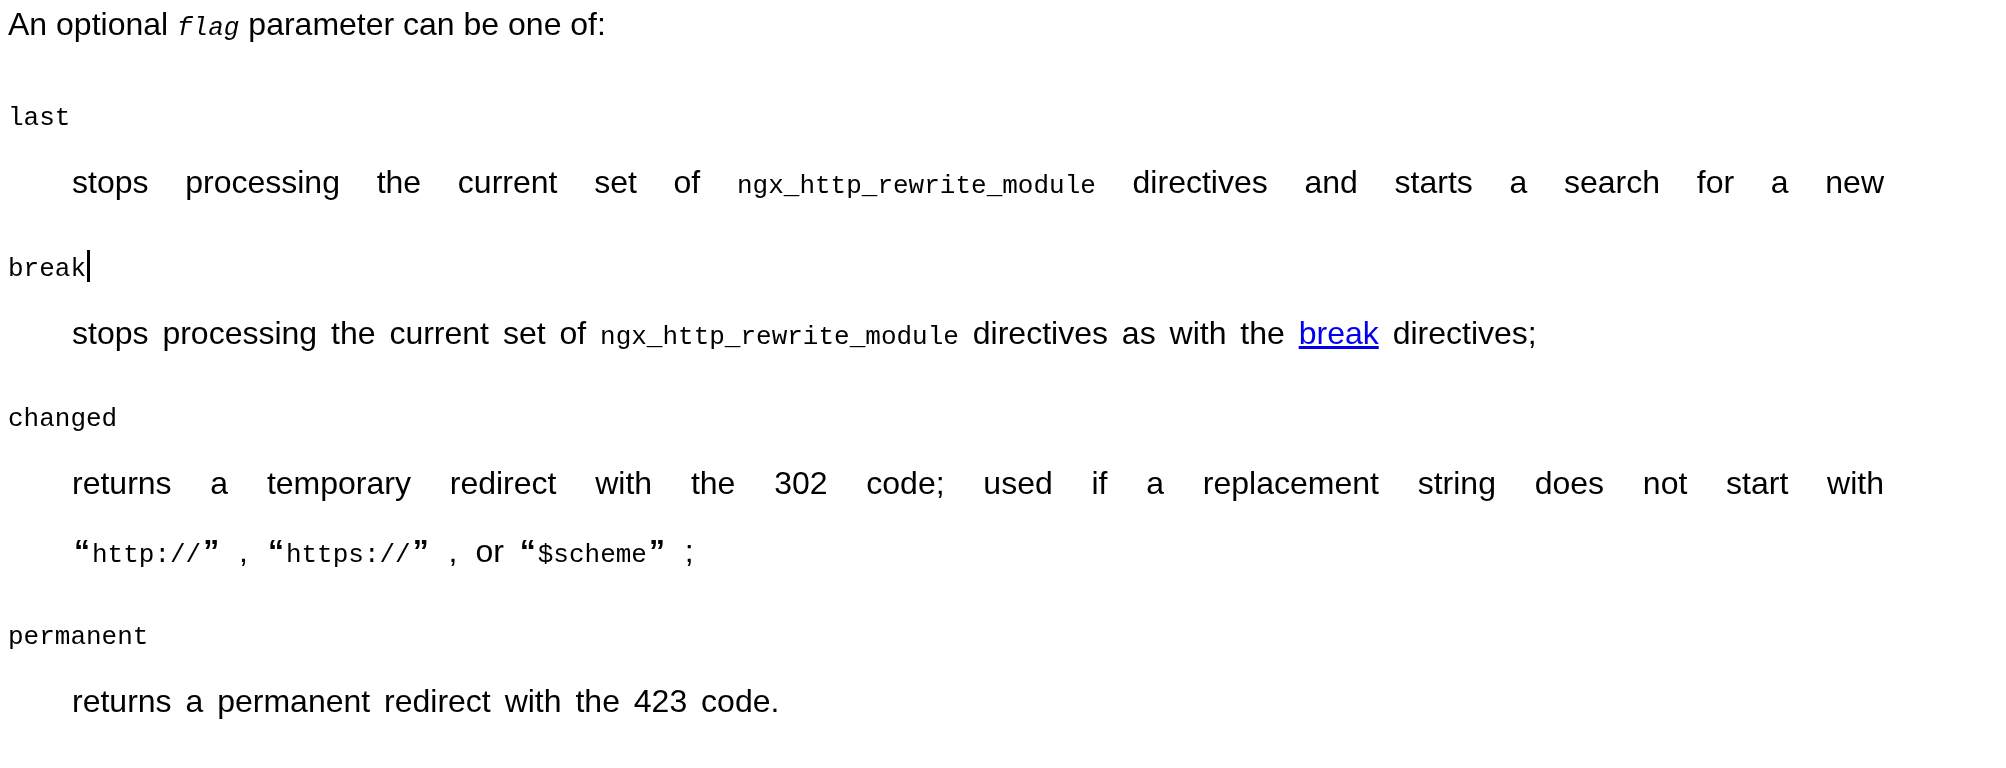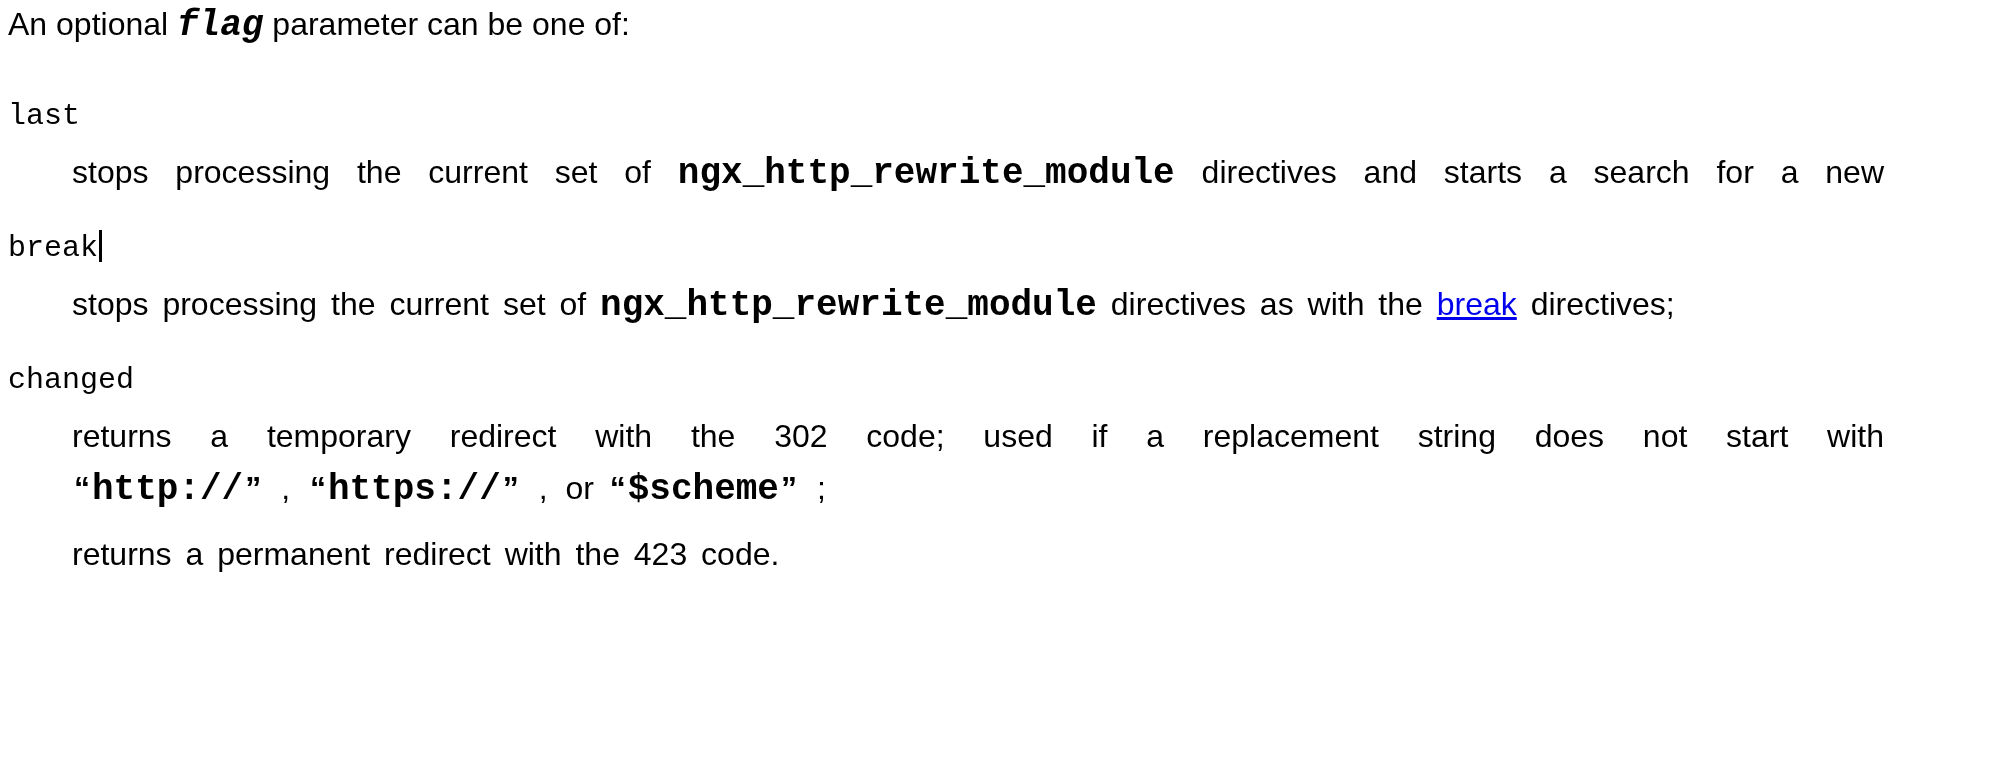--- a/index.html
+++ b/index.html
@@ -18,40 +18,40 @@
     margin: 2px 0 0 8px;
     width: 1882px;
   }
   .intro {
     margin: 0 0 50px 0;
     font-size: 32px;
     line-height: 44px;
   }
   code, .mono {
     font-family: "Liberation Mono", monospace;
-    font-size: 36px;
-    font-weight: bold;
+    font-size: 26px;
+    font-weight: normal;
   }
   .flag-code {
     font-style: italic;
   }
   dl {
     margin: 0;
     padding: 0;
   }
   dt {
     font-family: "Liberation Mono", monospace;
-    font-size: 30px;
+    font-size: 26px;
     line-height: 36px;
     margin: 30px 0 0 0;
   }
   dd {
     margin: 12px 6px 6px 64px;
     font-size: 32px;
-    line-height: 52px;
+    line-height: 68px;
     word-spacing: 5px;
   }
   
   .jline {
     display: block;
     text-align: justify;
     text-align-last: justify;
   }
   .lline {
     display: block;
@@ -124,18 +124,21 @@
         <span class="fwq">“</span><code>http://</code><span class="fwq">”</span>
         <span class="sep">,</span>
         <span class="fwq">“</span><code>https://</code><span class="fwq">”</span>
         <span class="sep">,</span>
         <span>or</span>
         <span class="fwq">“</span><code>$scheme</code><span class="fwq">”</span>
         <span class="sep">;</span>
       </span>
     </dd>
 
+    <dt>
+      <span>permanent</span>
+    </dt>
     <dd>
       <span class="lline">returns a permanent redirect with the 423 code.</span>
     </dd>
 
   </dl>
 </div>
 
 </body></html>

